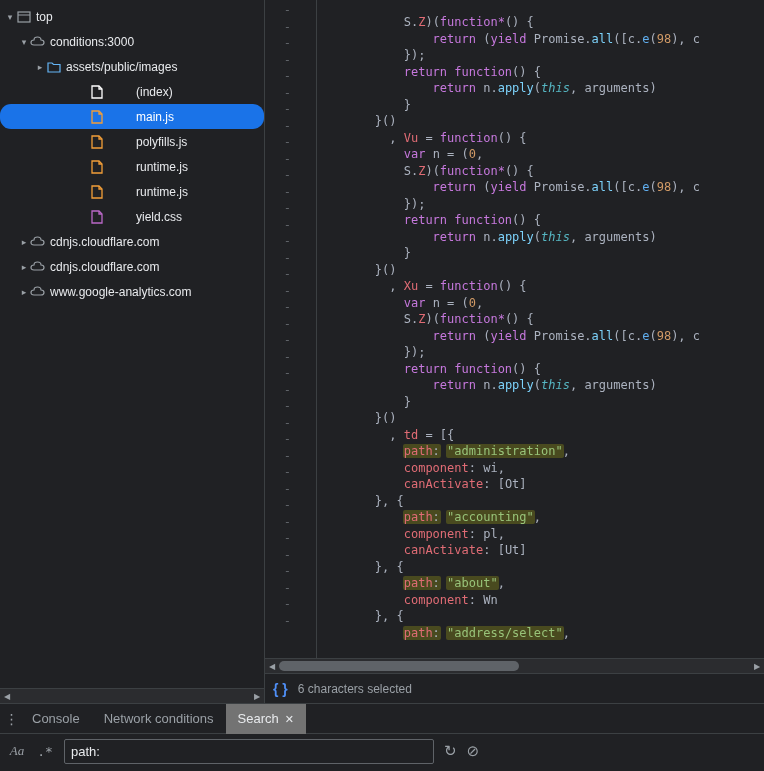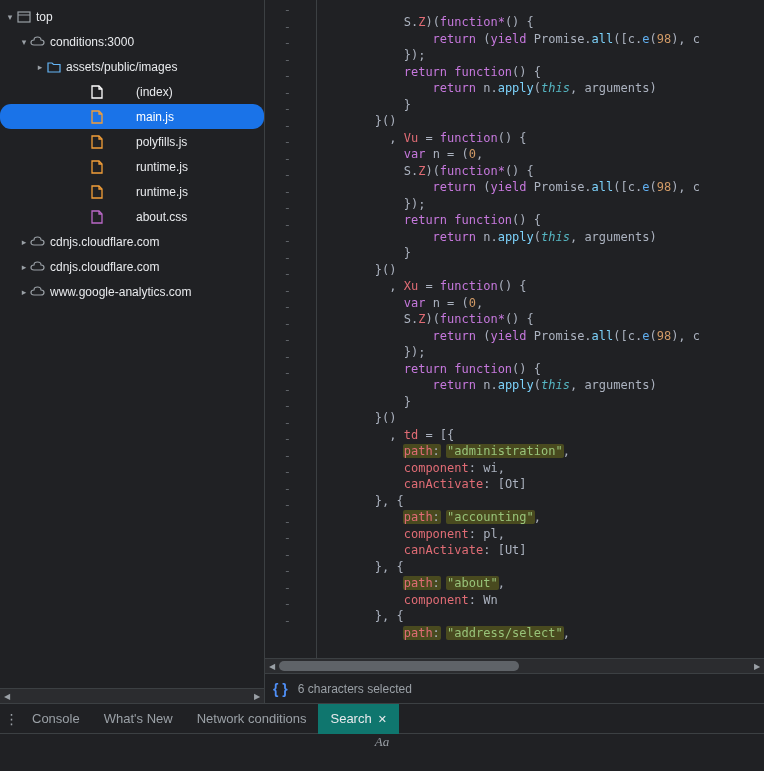--- a/index.html
+++ b/index.html
@@ -190,34 +190,33 @@
 }
 .drawer-tab {
   padding: 0 12px;
   height: 30px;
   line-height: 30px;
   color: #9aa0a6;
   cursor: pointer;
   font-size: 13px;
 }
 .drawer-tab.active {
-  background: #0f766e;
+  background: #737373;
   color: #e8eaed;
   display: flex;
   align-items: center;
   gap: 6px;
 }
 .tab-close { font-size: 11px; }
 .search-bar {
   display: flex;
   align-items: center;
   height: 34px;
   padding: 0 8px;
-  gap: 24px;
-  flex-direction: column;
+  gap: 10px;
 }
 .search-opt {
   color: #9aa0a6;
   font-size: 13px;
   font-family: serif;
   font-style: italic;
   cursor: pointer;
   width: 18px;
   text-align: center;
 }
@@ -327,21 +326,21 @@
           <span class="tree-label">runtime.js</span>
         </div>
         <div class="tree-row indent-3">
           <span class="tree-arrow"></span>
           <span class="file-icon">
             <svg width="12" height="14" viewBox="0 0 12 14">
               <path d="M1 1 L8 1 L11 4 L11 13 L1 13 Z" fill="none" stroke="#ba68c8" stroke-width="1.3"></path>
               <path d="M8 1 L8 4 L11 4" fill="none" stroke="#ba68c8" stroke-width="1.3"></path>
             </svg>
           </span>
-          <span class="tree-label">about.css</span>
+          <span class="tree-label">yield.css</span>
         </div>
         <div class="tree-row indent-1">
           <span class="tree-arrow">▸</span>
           <span class="file-icon">
             <svg width="16" height="14" viewBox="0 0 16 14">
               <path d="M4 10 Q1 10 1 7.5 Q1 5 4 5 Q4 2 7.5 2 Q11 2 11 5 Q14 5 14 7.5 Q14 10 11 10 Z" fill="none" stroke="#9aa0a6" stroke-width="1.2"></path>
             </svg>
           </span>
           <span class="tree-label">cdnjs.cloudflare.com</span>
         </div>
@@ -424,21 +423,20 @@
       <span>6 characters selected</span>
     </div>
   </div>
 </div>
 
 <div class="drawer">
   <div class="drawer-tabs">
     <div class="drawer-handle">⋮</div>
     <div id="drawer-tabs-container" style="display: flex;">
         <div class="drawer-tab"><span>Console</span></div>
-        <div class="drawer-tab"><span>What's New</span></div>
         <div class="drawer-tab"><span>Network conditions</span></div>
         <div class="drawer-tab active">
           <span>Search</span> 
           <span class="tab-close">✕</span>
         </div>
       </div>
   </div>
   <div class="search-bar">
     <span class="search-opt">Aa</span>
     <span class="search-opt regex">.*</span>

